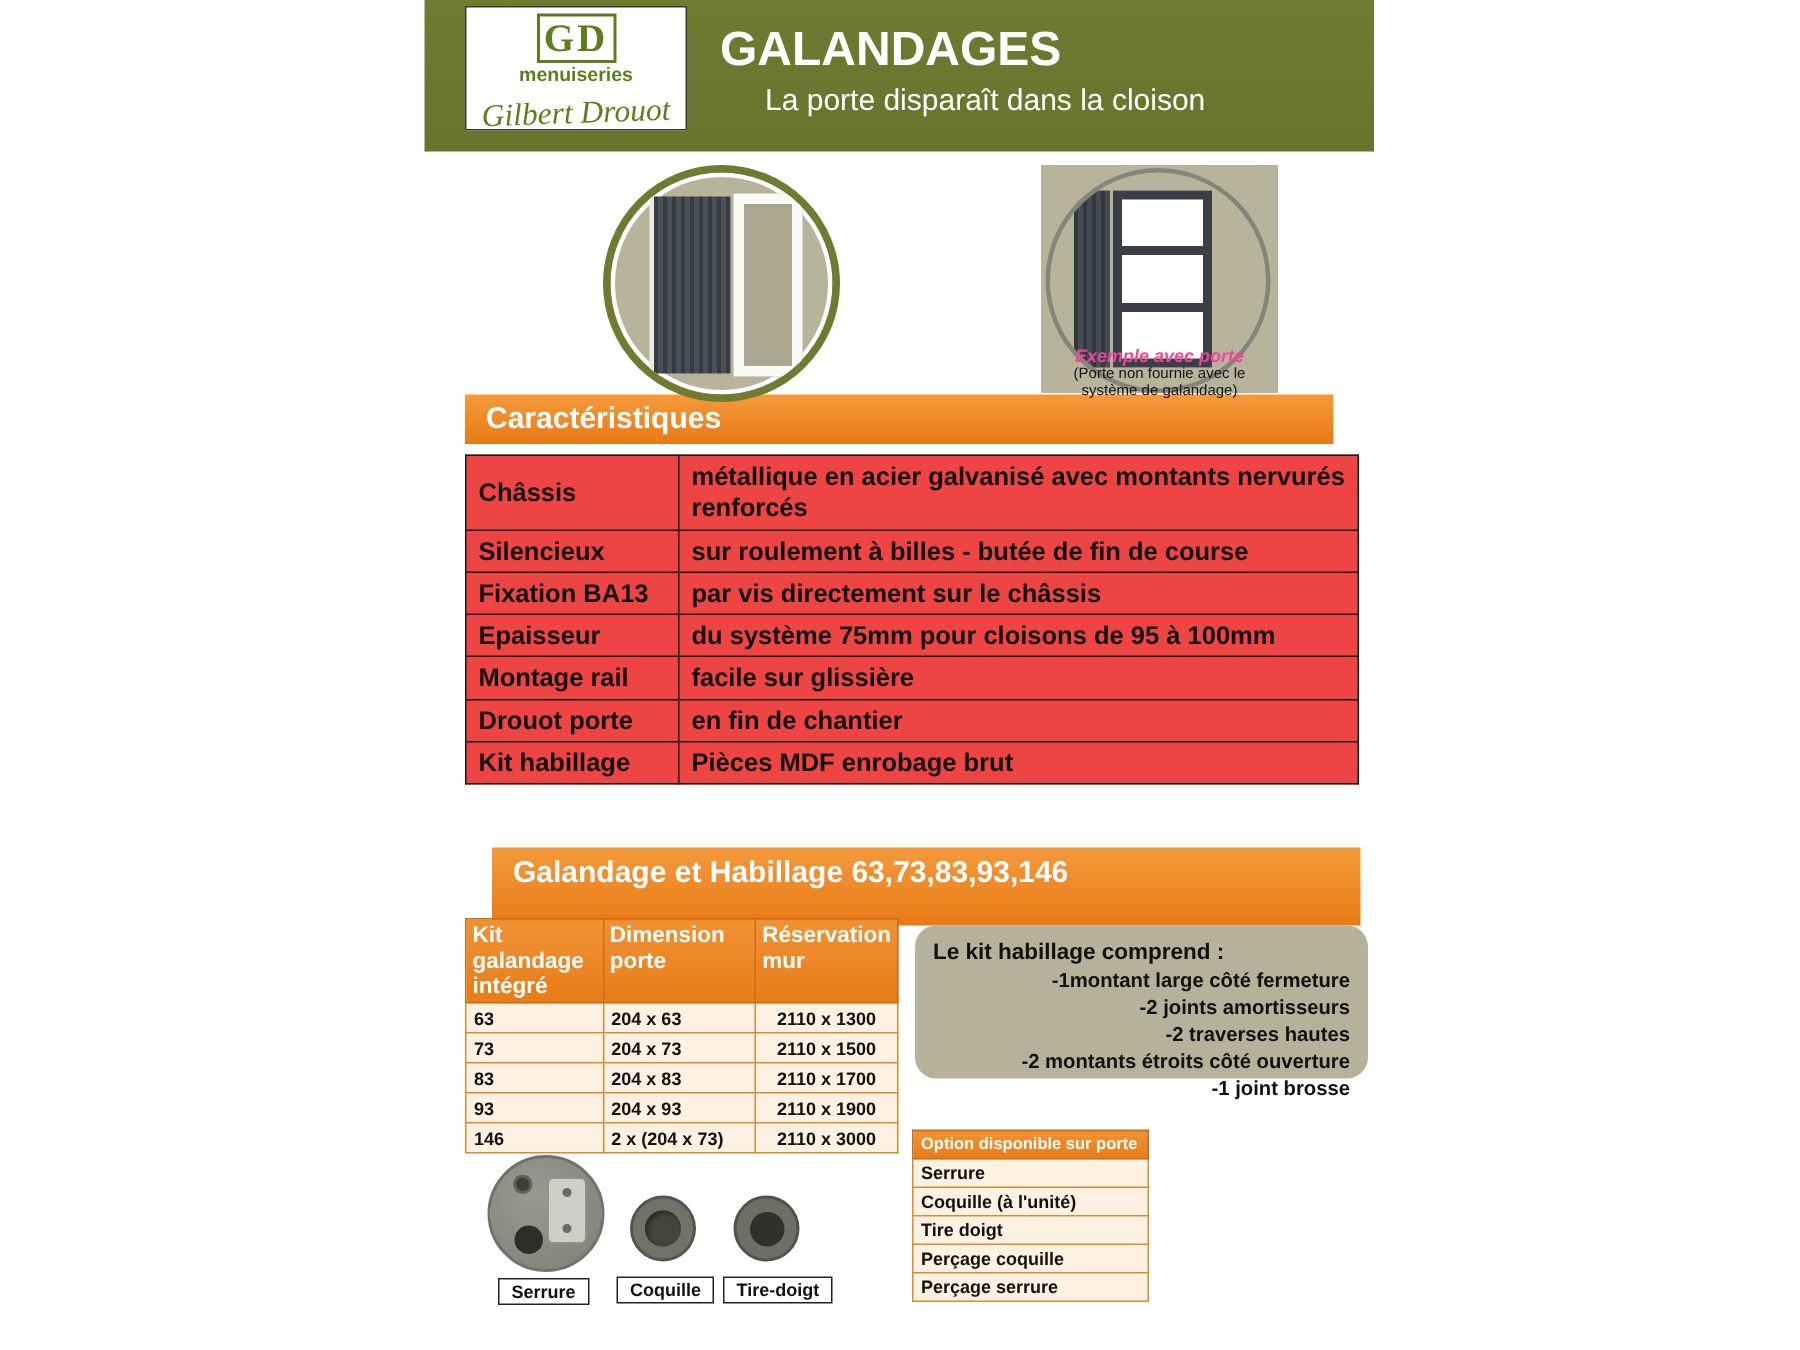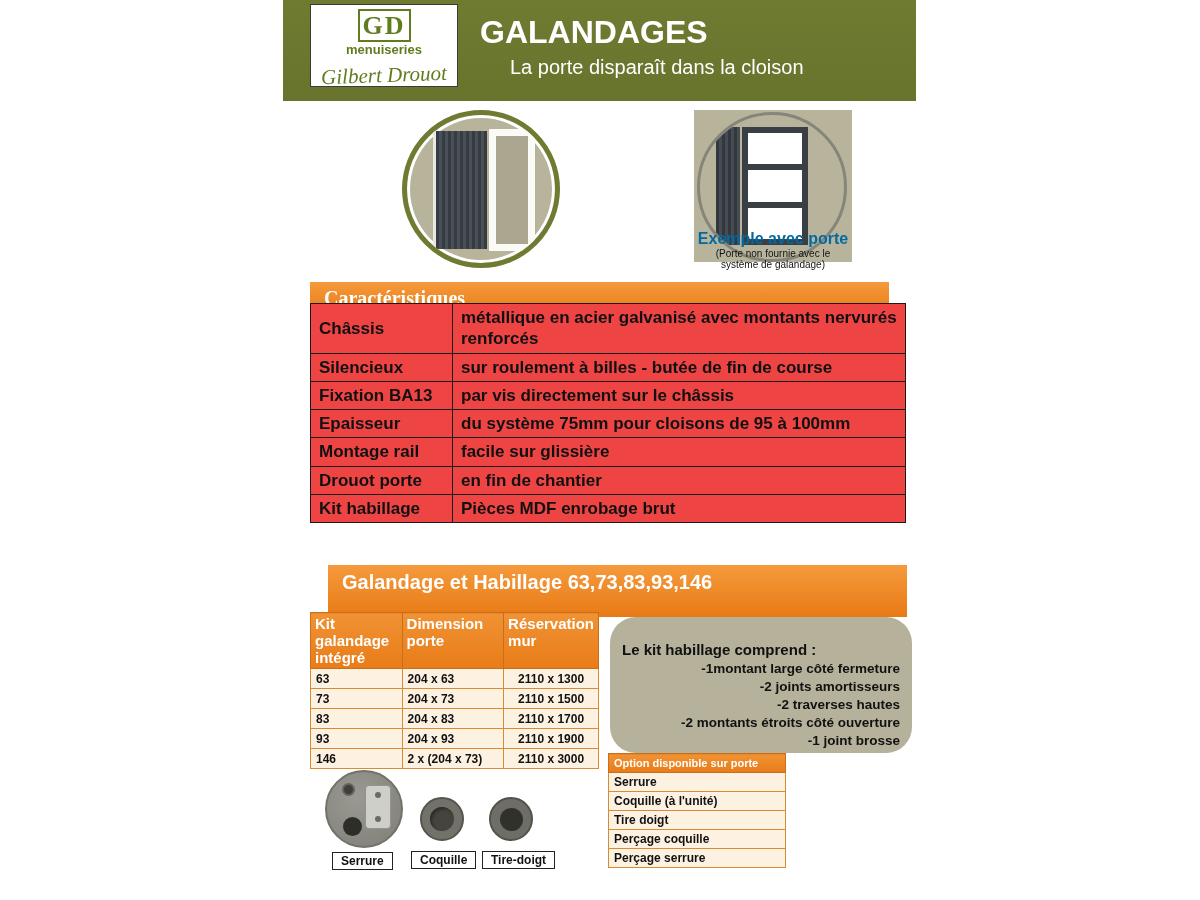--- a/index.html
+++ b/index.html
@@ -67,31 +67,31 @@
   .cr-door {
     left:16px; top:12px; width:24px; height:118px;
     background:repeating-linear-gradient(90deg,#33383e 0 3px,#464c54 3px 6px);
   }
   .cr-frame {
     left:42px; top:12px; width:66px; height:118px;
     background:#ffffff; border:6px solid #3a3f46;
   }
   .cr-bar { position:absolute; left:0; width:100%; height:6px; background:#3a3f46; }
   .hero-caption { left:694px; top:230px; width:158px; text-align:center; z-index:3; }
-  .hero-caption .cap1 { font-size:16px; font-weight:bold; color:#0369a1; }
+  .hero-caption .cap1 { font-size:12px; font-weight:bold; color:#ec4899;font-style:italic; }
   .hero-caption .cap2 { font-size:10px; color:#111; line-height:11px; }
 
   
   .banner {
     left:310px; width:579px; height:33px;
     background:linear-gradient(#f59a3c,#e87a15);
     color:#fff; font-size:20px; font-weight:bold;
     line-height:33px; padding-left:14px;
   }
-  .banner1 { top:282px;font-family:Liberation Serif, serif; }
+  .banner1 { top:263px; }
   .banner2 { top:565px; height:52px; line-height:34px;margin-left:18px; }
 
   
   .spec-table {
     left:310px; top:303px; width:596px;
     border-collapse:collapse; background:#ef4444;
   }
   .spec-table td {
     border:1px solid #1a1a1a; font-size:17px; font-weight:bold;
     padding:3px 8px; line-height:1.25; color:#111;
@@ -110,22 +110,22 @@
   }
   .dim-table td {
     background:#fdf2e2; border:1px solid #d98b33;
     font-size:12px; font-weight:bold; color:#111;
     padding:1px 5px; height:20px;
   }
   .dim-table td.c { text-align:center; }
 
   
   .kit-box {
-    left:610px; top:617px; width:302px; height:136px;
-    background:#b5b19a; border-radius:26px; padding:24px 12px;
+    left:610px; top:617px; width:302px; height:102px;
+    background:#b5b19a; border-radius:14px; padding:9px 12px;
   }
   .kit-title { font-size:15px; font-weight:bold; color:#111; margin-bottom:2px; }
   .kit-item { font-size:13.5px; font-weight:bold; color:#111; line-height:18px; margin-left:8px;text-align:right; }
 
   
   .acc-circle { border-radius:50%; overflow:hidden; z-index:2; }
   .serrure-circle {
     left:325px; top:770px; width:78px; height:78px;
     background:radial-gradient(circle at 40% 35%, #9a9a92, #7e7e76);
     border:2px solid #72726a;
@@ -148,21 +148,21 @@
   .acc-label {
     background:#fff; border:1px solid #222; font-size:12px; font-weight:bold;
     padding:1px 8px; color:#111; z-index:3;
   }
   .lab-serrure { left:332px; top:852px; }
   .lab-coquille { left:411px; top:851px; }
   .lab-tiredoigt { left:482px; top:851px; }
 
   
   .opt-table {
-    left:608px; top:753px; width:178px; border-collapse:collapse;
+    left:608px; top:753px; width:158px; border-collapse:collapse;
   }
   .opt-table th {
     background:linear-gradient(#f09234,#e87c18); color:#fff;
     font-size:11px; font-weight:bold; text-align:left;
     border:1px solid #c96f1a; padding:2px 5px; height:19px;
   }
   .opt-table td {
     background:#fdf2e2; border:1px solid #d98b33;
     font-size:12px; font-weight:bold; color:#111;
     padding:1px 5px; height:19px;

